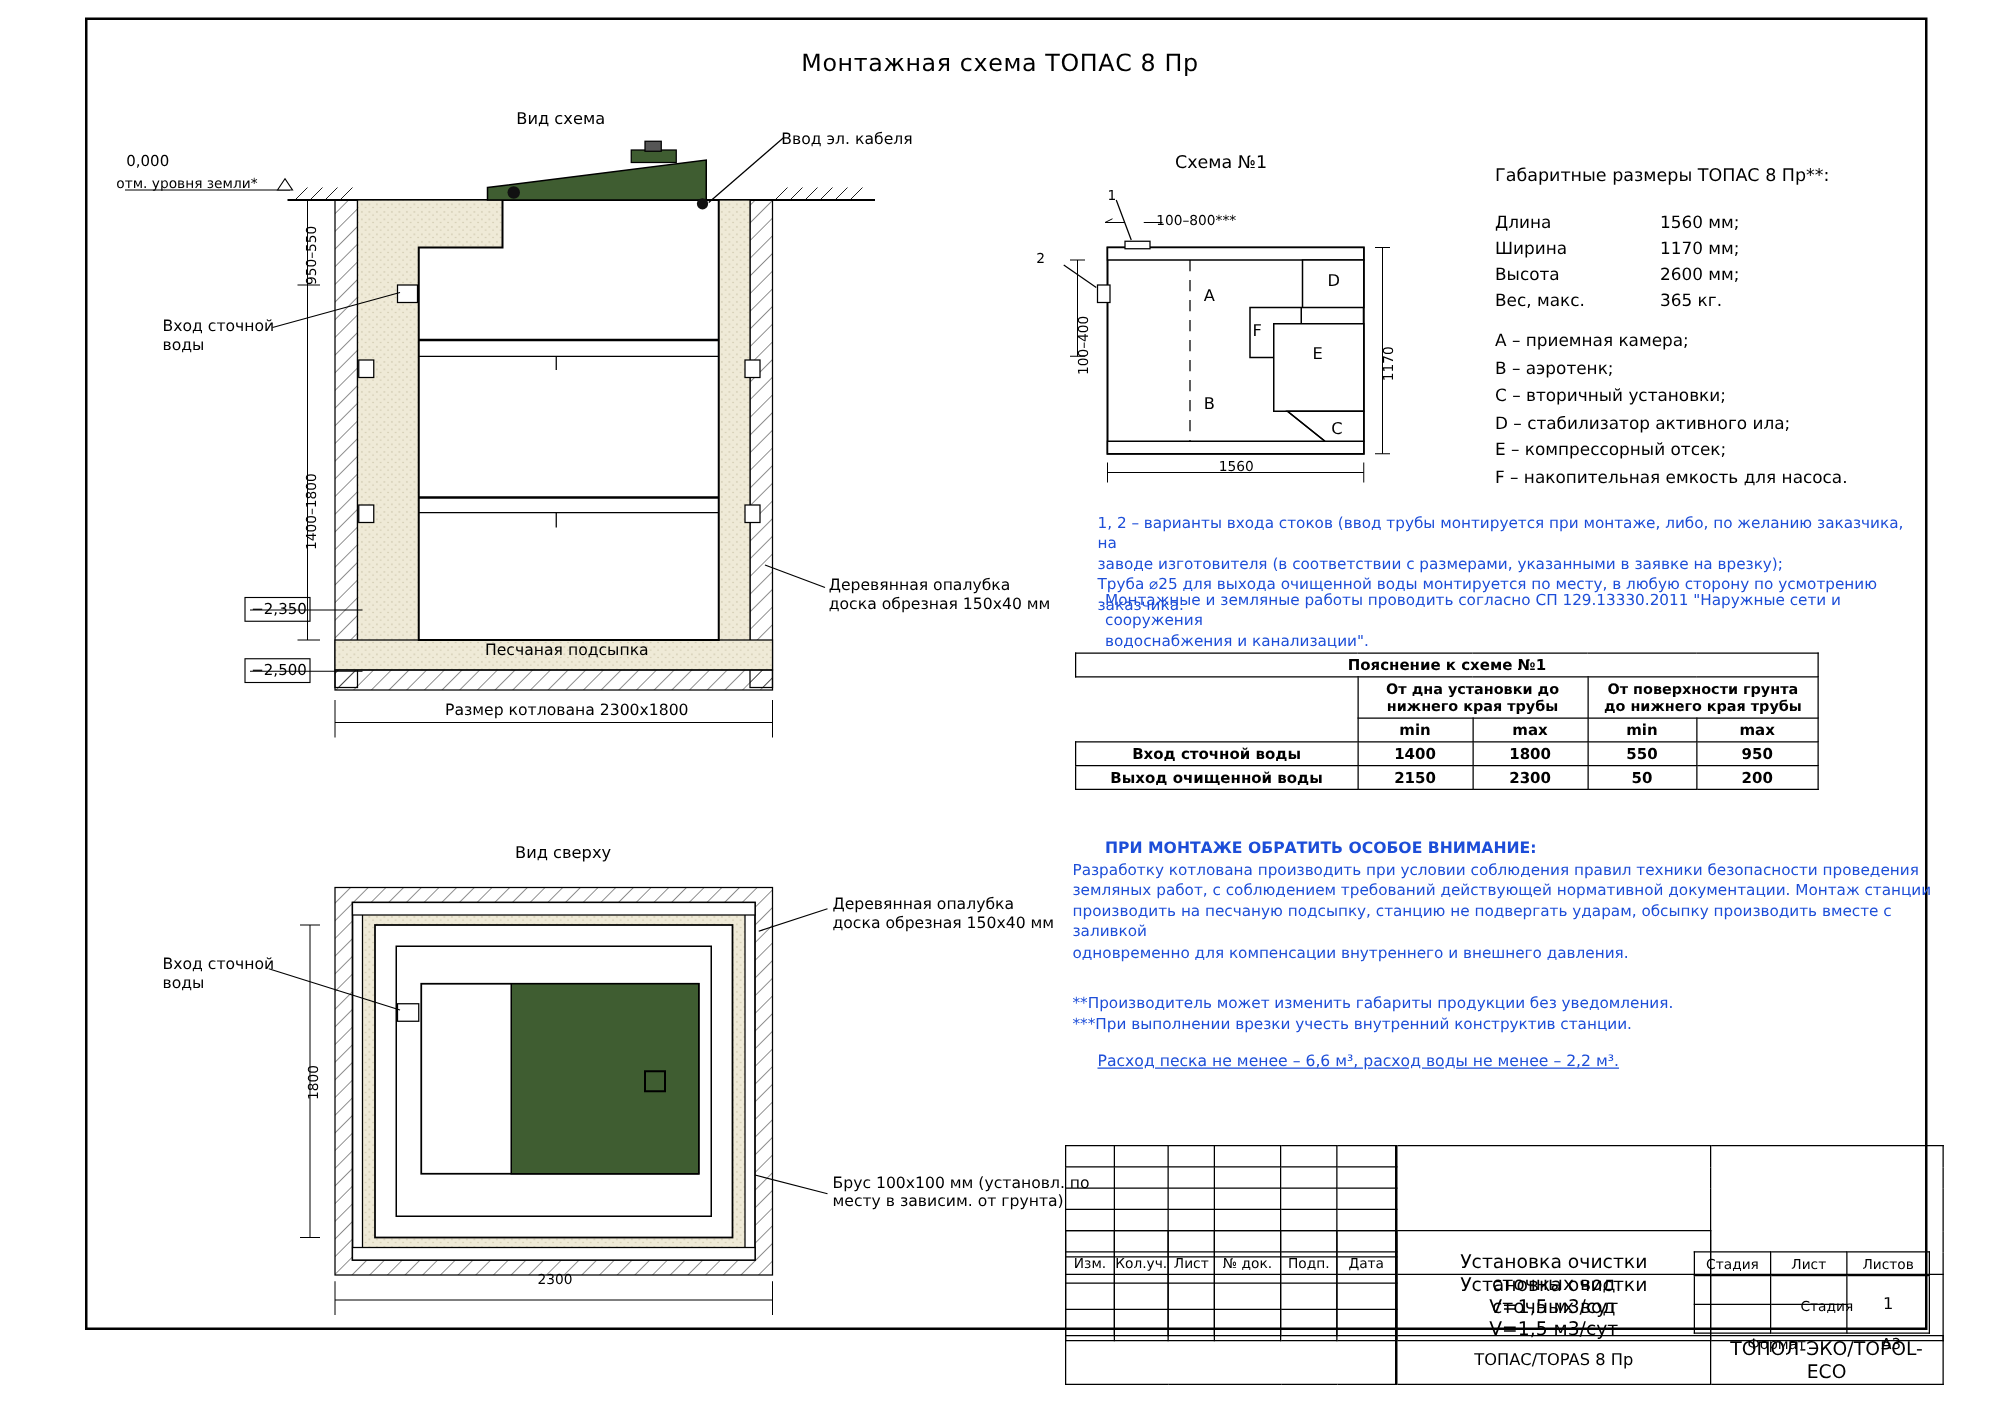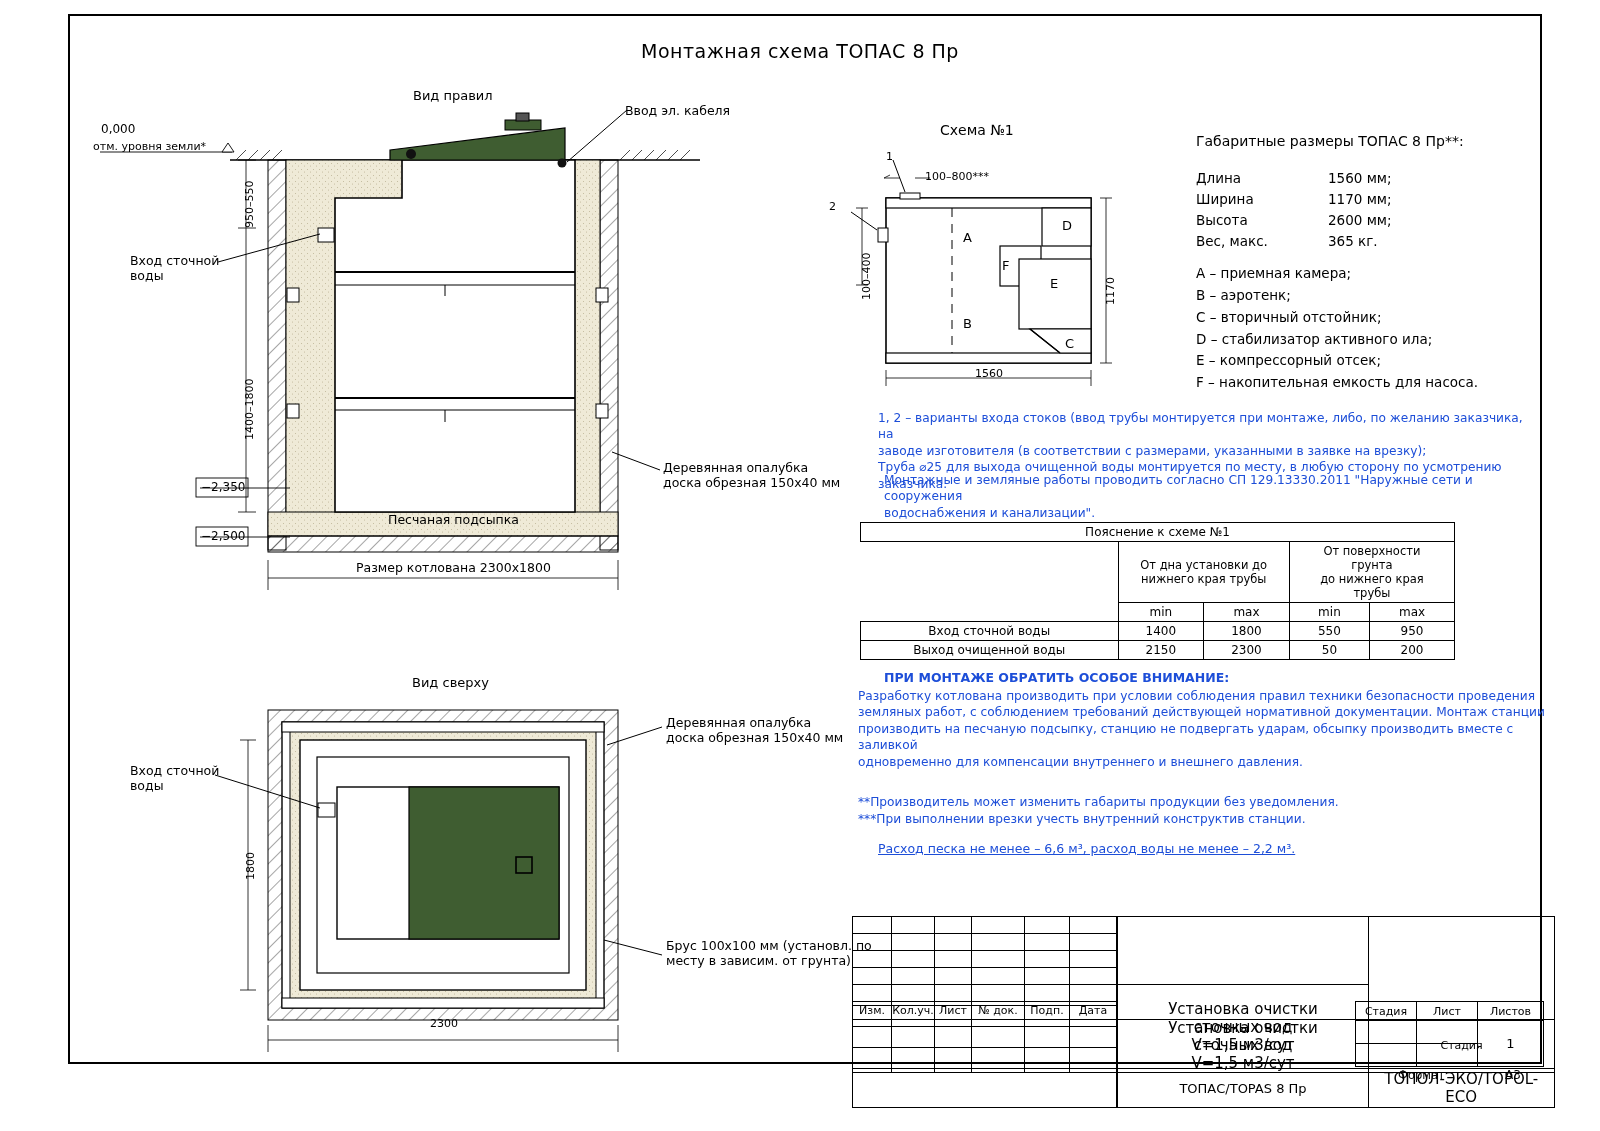--- a/index.html
+++ b/index.html
@@ -6,37 +6,37 @@
   body{font-family:"DejaVu Sans", sans-serif;}
   #sheet{position:relative;width:1600px;height:1131px;background:#fff;overflow:hidden;}
   .frame{position:absolute;left:68px;top:14px;width:1470px;height:1046px;border:2px solid #000;}
   .ttl{position:absolute;font-size:13px;color:#000;white-space:pre;}
   .t-title{font-size:19px;letter-spacing:.5px;}
   .bold{font-weight:bold;}
   .u{text-decoration:underline;}
   svg{position:absolute;left:0;top:0;overflow:visible;}
   .wht{fill:#ffffff;stroke:#000;stroke-width:1;}
   table.grid{border-collapse:collapse;position:absolute;font-size:12px;}
-  table.grid td,table.grid th{border:1px solid #000;padding:2px 16px;text-align:center;font-weight:normal;}
+  table.grid td,table.grid th{border:1px solid #000;padding:2px 0;text-align:center;font-weight:bold;}
   .stamp{position:absolute;margin-top:44px;}
   .stamp table{border-collapse:collapse;}
   .stamp td{border:1px solid #000;font-size:11px;text-align:center;padding:0;}
   .txtblk{position:absolute;font-size:12.5px;line-height:1.35;color:#1d4ed8;}
   .dimtxt{font-size:11px;}
   .rot{transform-origin:0 0;}
 </style>
 </head>
 <body>
 
 <div id="sheet">
   <div class="frame"></div>
 
   <div class="ttl t-title" style="left:0;top:40px;width:1600px;text-align:center;">Монтажная схема ТОПАС 8 Пр</div>
 
-  <div class="ttl" style="left:413px;top:88px;">Вид правил</div>
+  <div class="ttl" style="left:413px;top:88px;">Вид схема</div>
 
   <svg width="1600" height="1131">
     <defs>
       <pattern id="earthHatch" width="10" height="10" patternUnits="userSpaceOnUse" patternTransform="rotate(45)">
         <line x1="0" y1="0" x2="0" y2="10" stroke="#000" stroke-width="0.7"></line>
       </pattern>
       <pattern id="sandDots" width="6" height="6" patternUnits="userSpaceOnUse">
         <rect width="6" height="6" fill="#efead7"></rect>
         <circle cx="1.5" cy="1.5" r="0.5" fill="#b9b091"></circle>
         <circle cx="4.5" cy="4" r="0.5" fill="#b9b091"></circle>
@@ -232,21 +232,21 @@
         <span>2600 мм;</span>
       </div>
     <div style="display:flex;">
         <span style="width:132px;">Вес, макс.</span>
         <span>365 кг.</span>
       </div>
   </div>
   <div style="position:absolute;left:1196px;top:263px;font-size:13.5px;line-height:1.62;">
     <div>A – приемная камера;</div>
     <div>B – аэротенк;</div>
-    <div>C – вторичный отстойник;</div>
+    <div>C – вторичный установки;</div>
     <div>D – стабилизатор активного ила;</div>
     <div>E – компрессорный отсек;</div>
     <div>F – накопительная емкость для насоса.</div>
   </div>
 
   <div class="txtblk" style="left:878px;top:410px;width:655px;white-space:pre-line;font-size:12.2px;">     1, 2 – варианты входа  стоков (ввод трубы монтируется при монтаже, либо, по желанию заказчика, на
 заводе изготовителя (в соответствии с размерами, указанными в заявке на врезку);
      Труба ⌀25 для выхода очищенной воды монтируется по месту, в любую сторону по усмотрению заказчика.</div>
   <div class="txtblk" style="left:884px;top:472px;width:650px;white-space:pre-line;font-size:12.2px;">     Монтажные и земляные работы проводить согласно СП 129.13330.2011 "Наружные сети и сооружения
 водоснабжения и канализации".</div>

